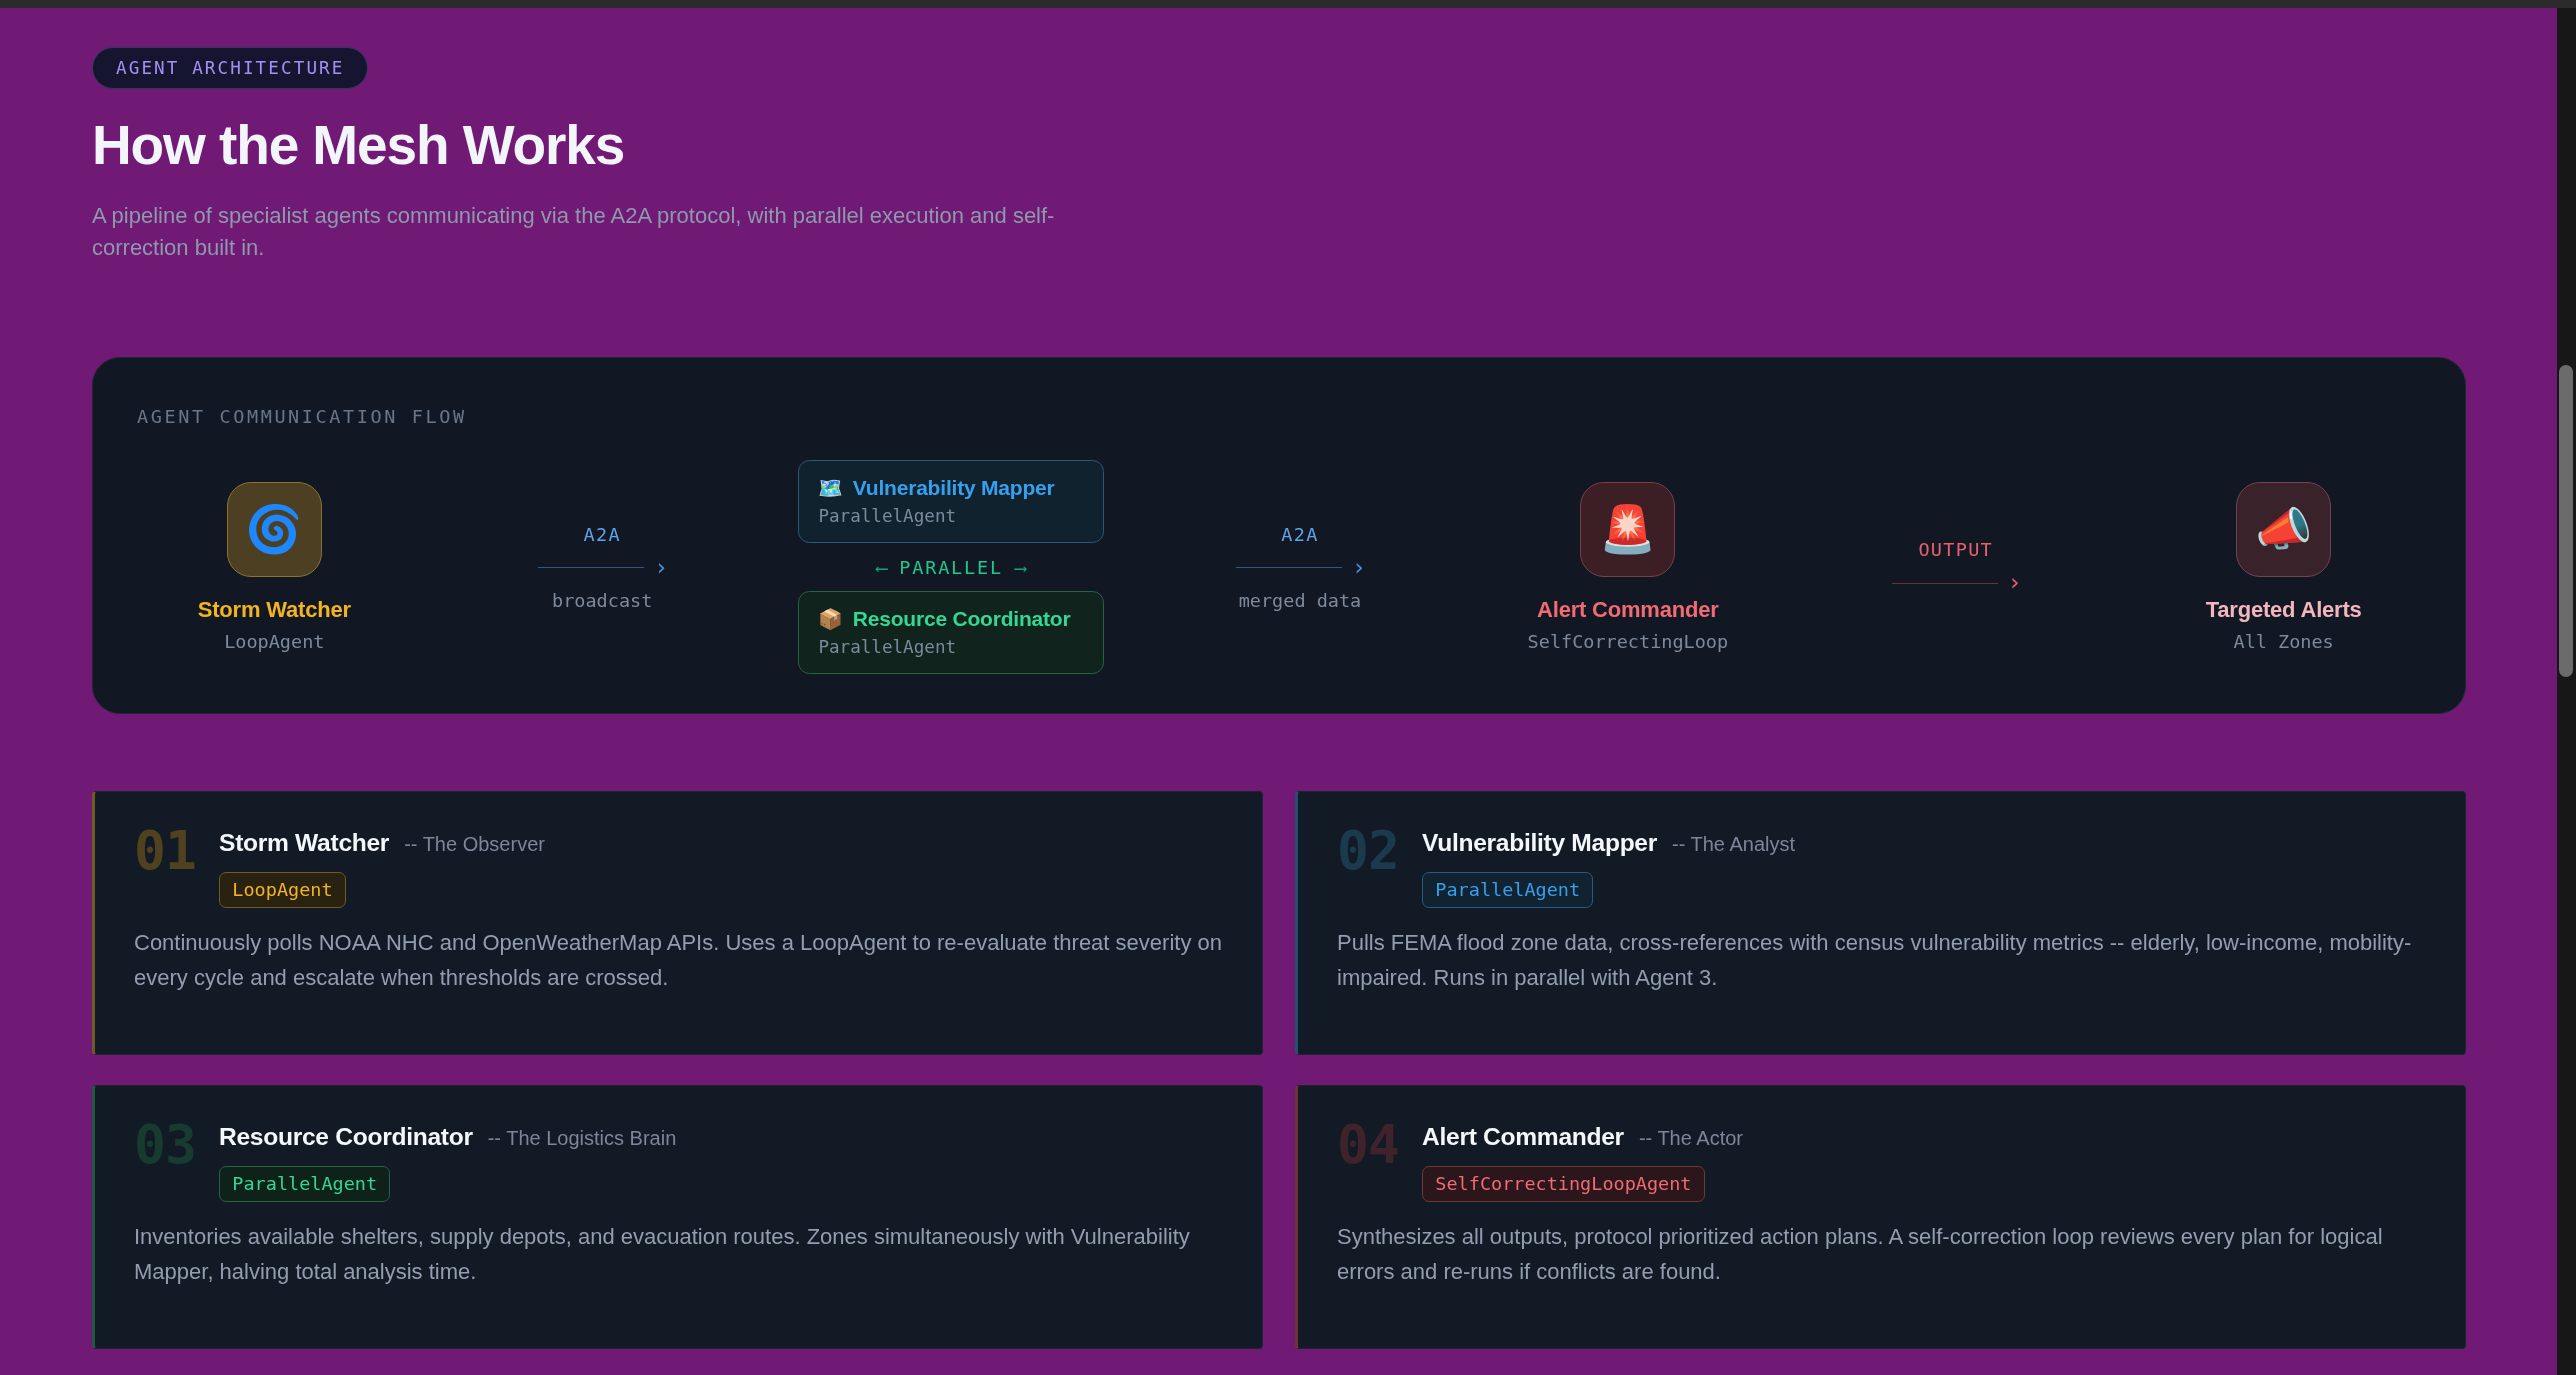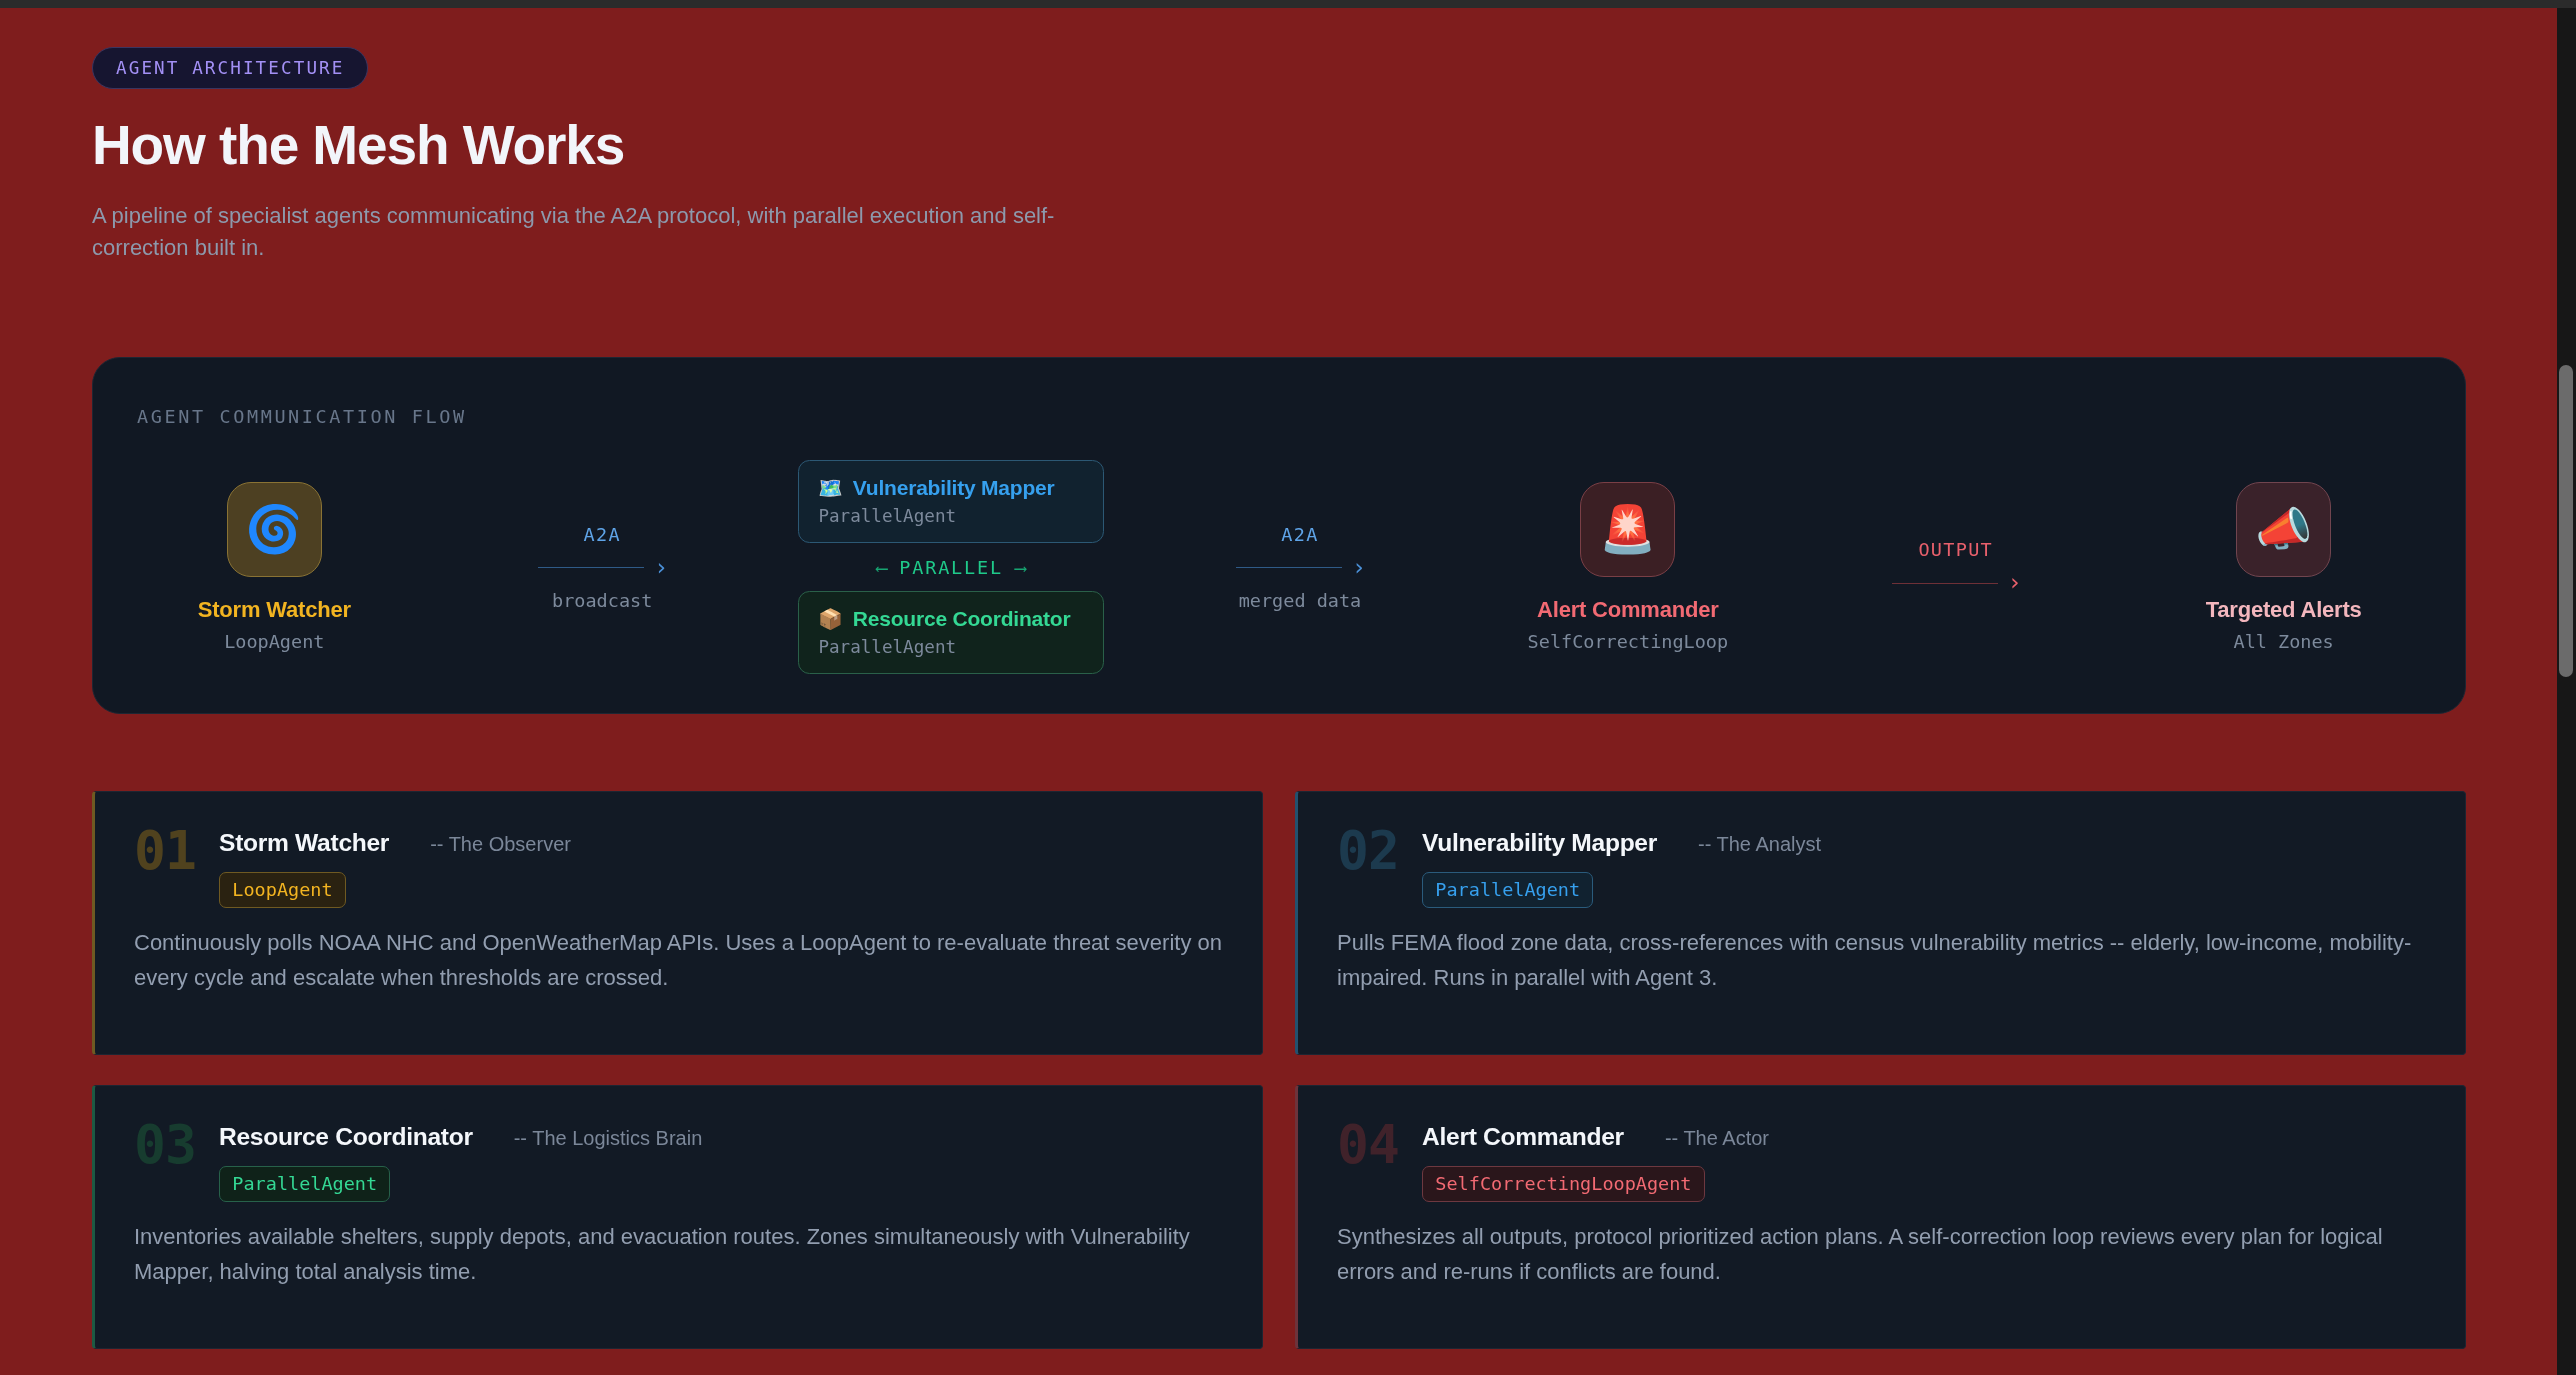--- a/index.html
+++ b/index.html
@@ -20,21 +20,21 @@
     width: 2576px;
     height: 8px;
     background: #2b2b2b;
     z-index: 50;
   }
   .viewport {
     position: absolute;
     top: 8px; left: 0;
     width: 2557px;
     height: 1367px;
-    background: #7f1d1d;
+    background: #701a75;
     overflow: hidden;
   }
   .page {
     position: relative;
     width: 2557px;
     padding: 0;
   }
 
   
   .header { padding: 39px 0 0 92px; }
@@ -222,21 +222,21 @@
     align-items: baseline;
     gap: 15px;
     flex-wrap: wrap;
   }
   .card-title {
     font-size: 24.6px;
     font-weight: 700;
     color: #f4f7fb;
     letter-spacing: -0.3px;
   }
-  .card-role { font-size: 20px; color: #7b8799; margin-left: 26px; }
+  .card-role { font-size: 20px; color: #7b8799; }
   .card-badge {
     display: inline-block;
     margin-top: 15px;
     font-family: "DejaVu Sans Mono", monospace;
     font-size: 18.5px;
     padding: 6.2px 12.3px 7px;
     border-radius: 7px;
   }
   .card-desc {
     margin-top: 17px;

